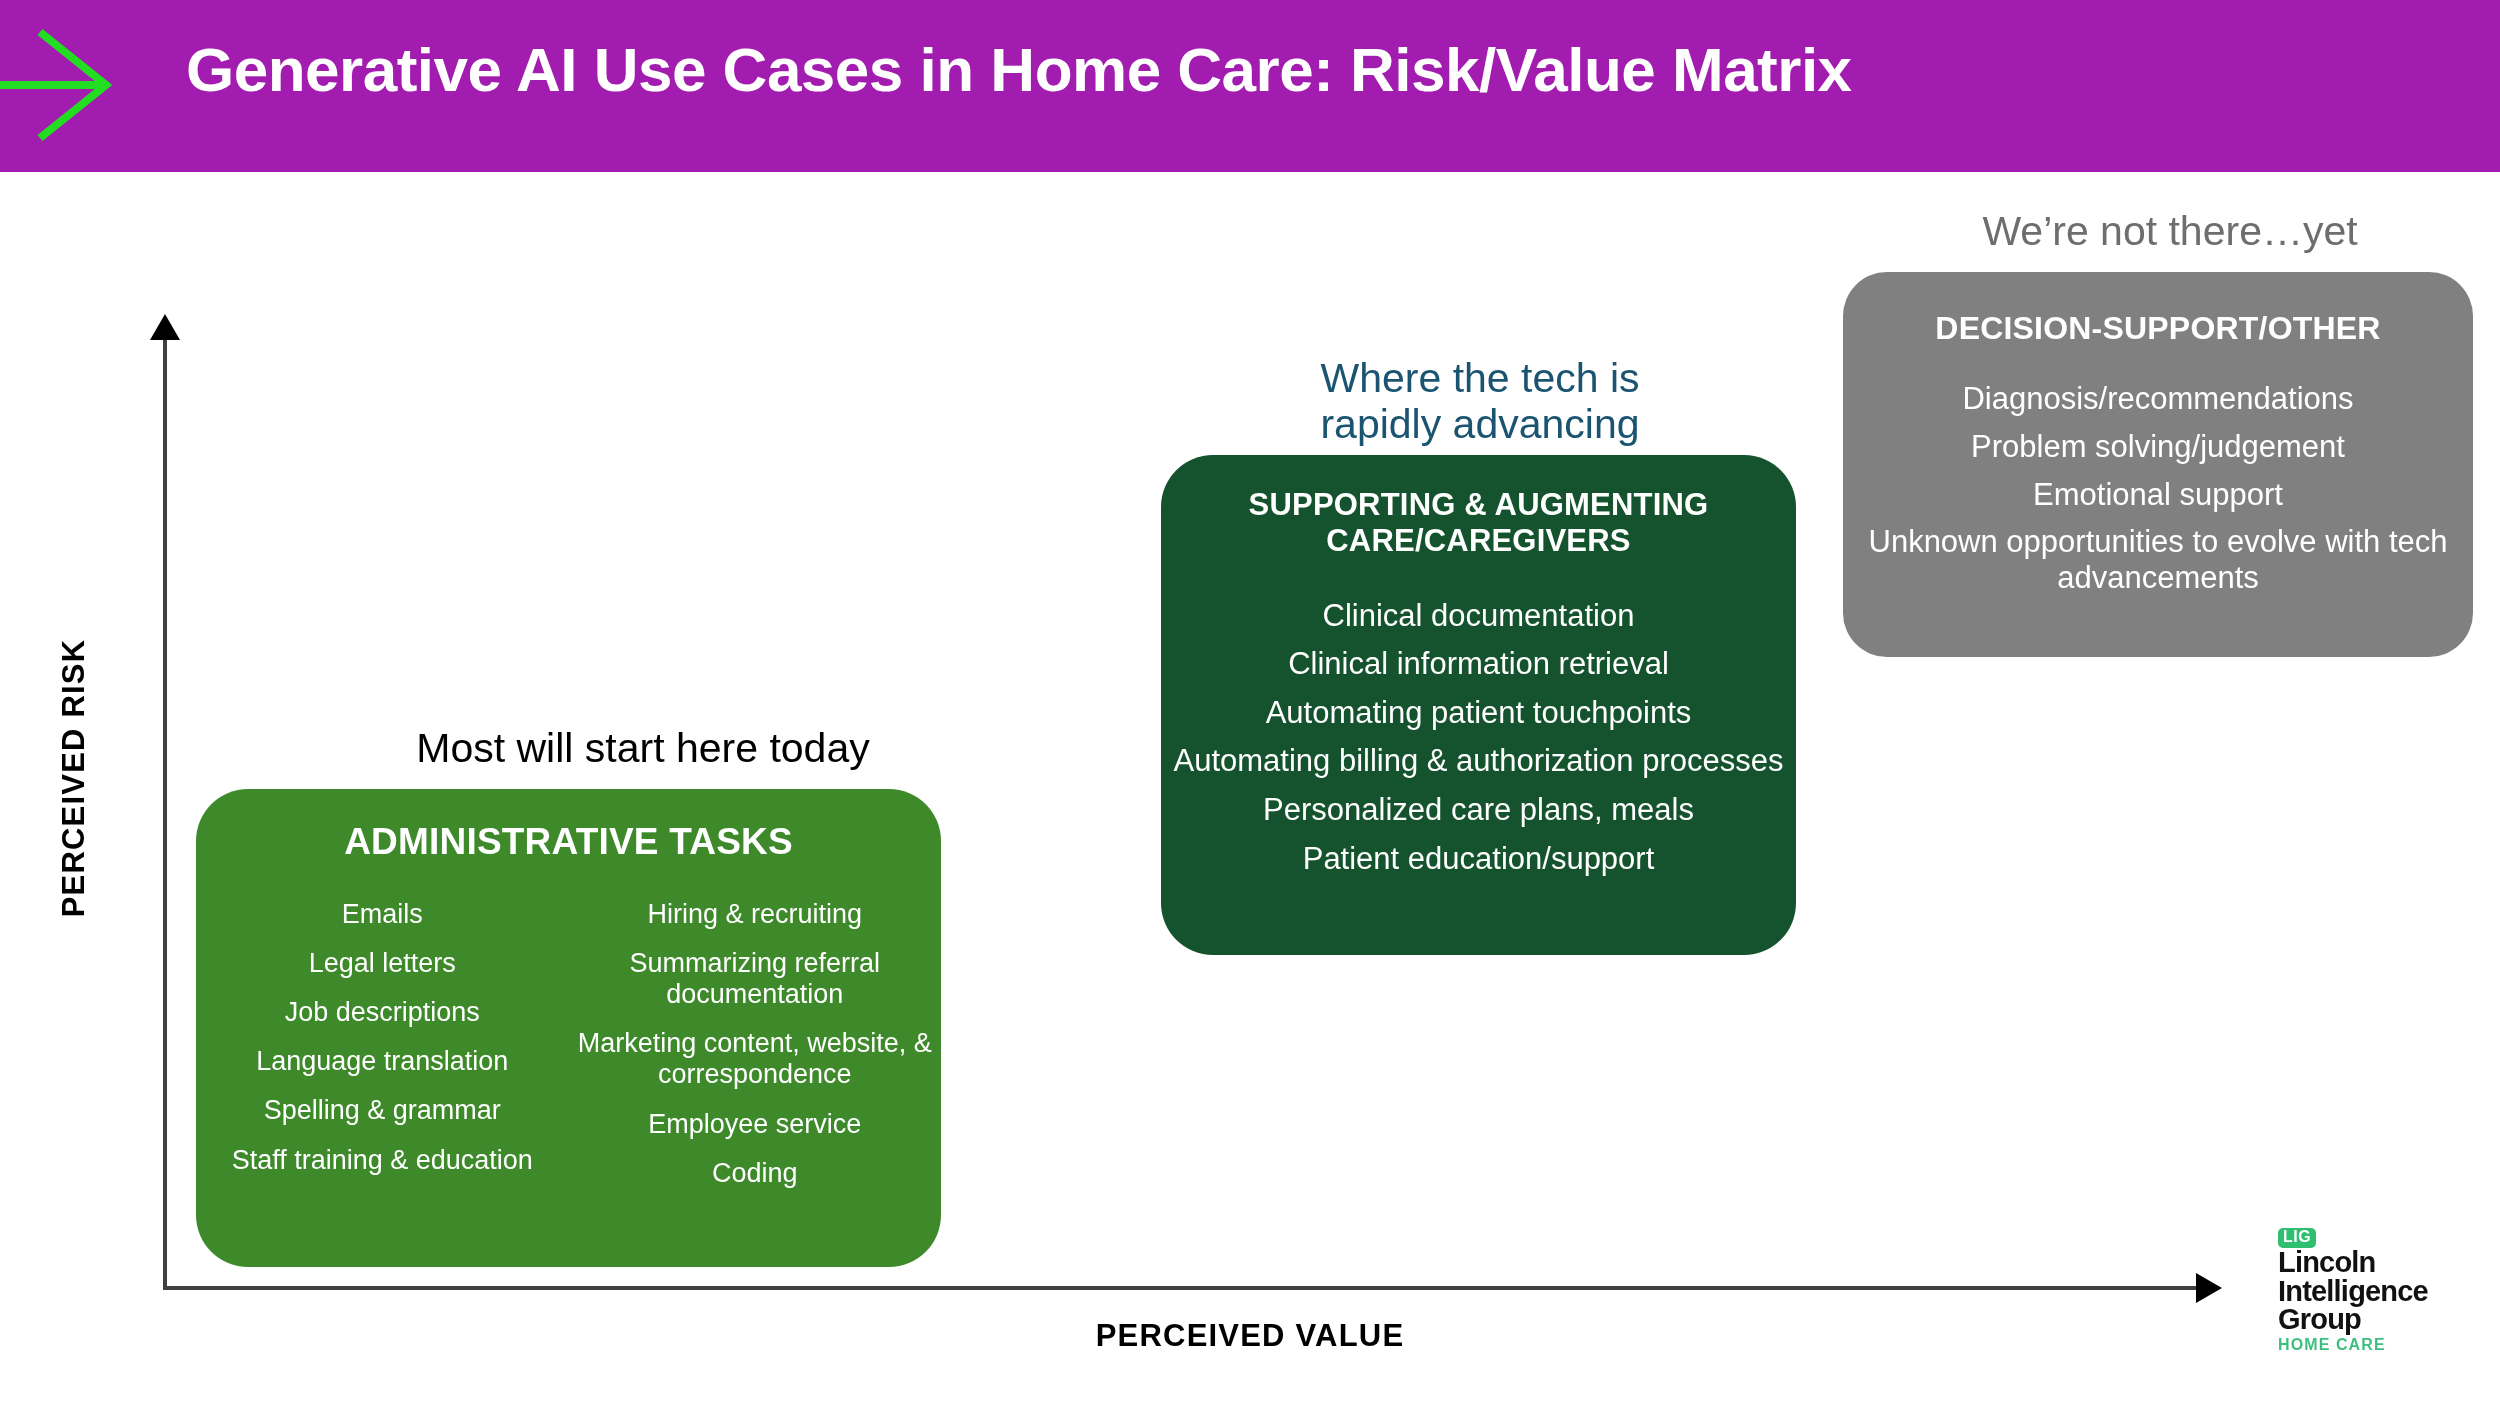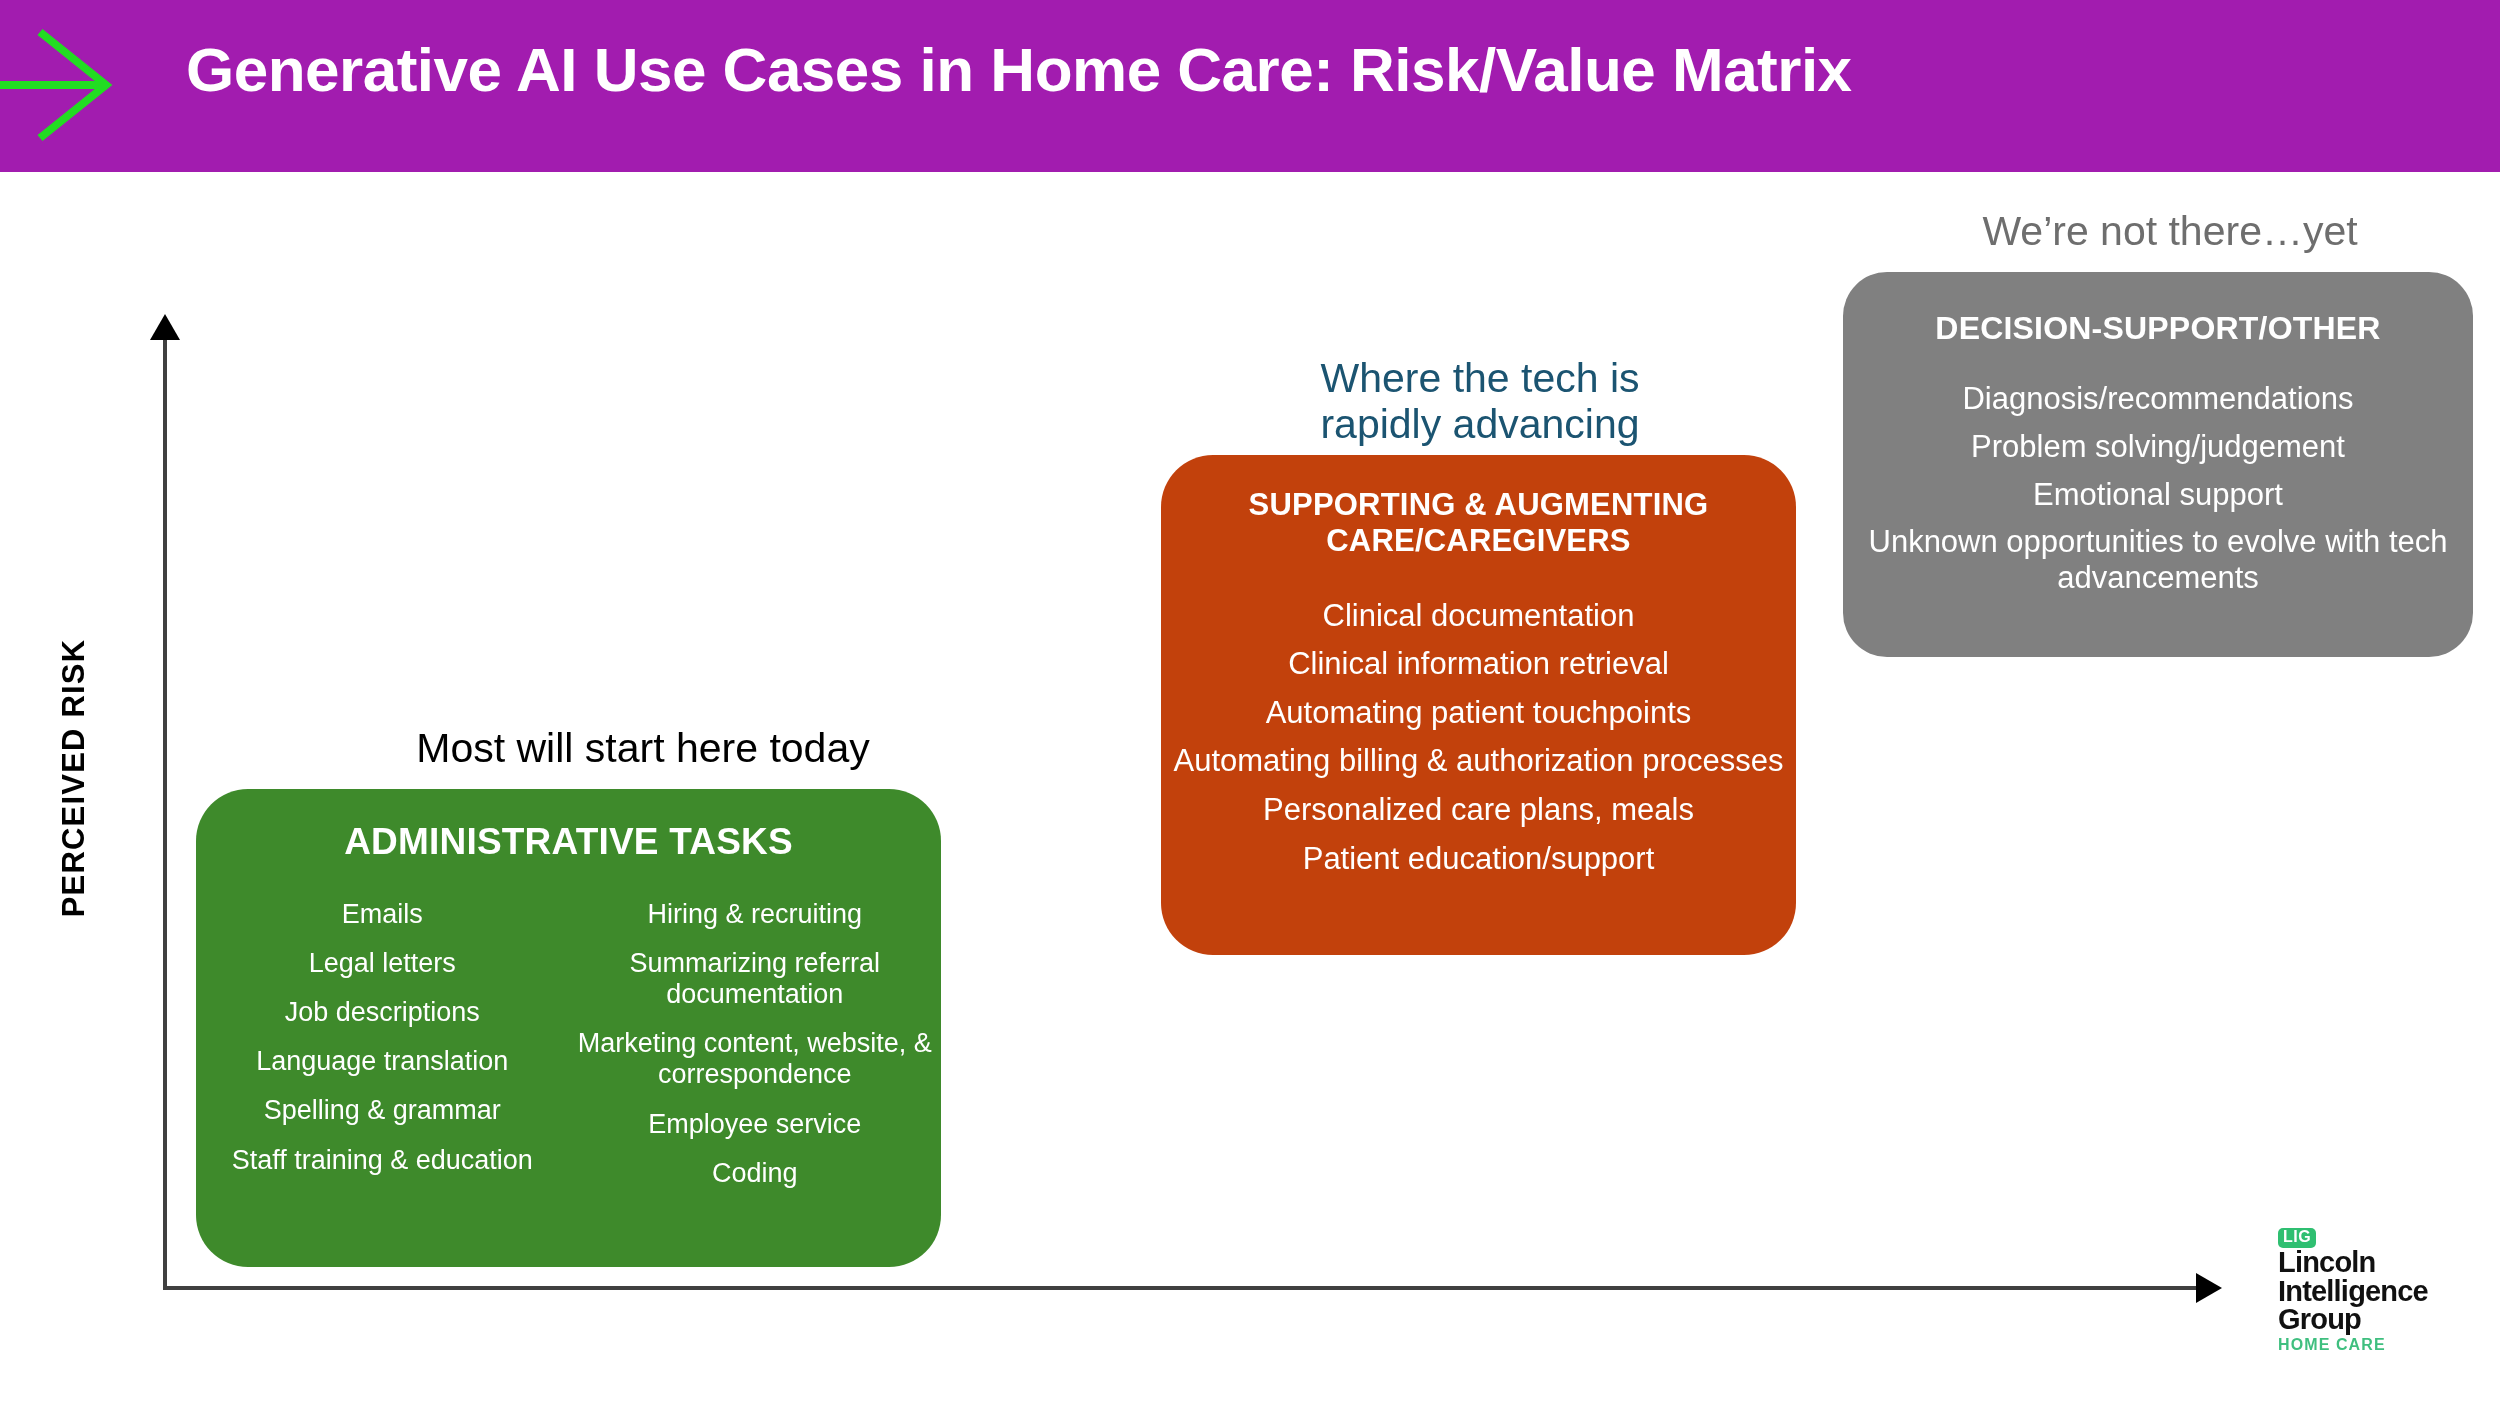--- a/index.html
+++ b/index.html
@@ -177,21 +177,21 @@
     left: 1180px;
     top: 355px;
     width: 600px;
     color: #1B5471;
   }
   #card-blue {
     left: 1161px;
     top: 455px;
     width: 635px;
     height: 500px;
-    background: #c2410c;
+    background: #14532d;
   }
   #card-blue .quad-card-title {
     margin-top: 32px;
     font-size: 31px;
     padding: 0 28px;
   }
   #card-blue .quad-list {
     margin-top: 38px;
   }
   #card-blue .quad-list li {
@@ -272,20 +272,21 @@
       <path d="M 40 22 L 106 75 L 40 128" stroke="#22DD22" stroke-width="8" fill="none" stroke-linecap="butt" stroke-linejoin="miter"></path>
     </svg>
     <div id="header-title">Generative AI Use Cases in Home Care: Risk/Value Matrix</div>
   </div>
 
   <div id="axis-y"></div>
   <div id="axis-y-arrowhead"></div>
   <div id="axis-x"></div>
   <div id="axis-x-arrowhead"></div>
   <div id="axis-y-label">PERCEIVED RISK</div>
+  <div id="axis-x-label">PERCEIVED VALUE</div>
 
   <div class="quad-caption" id="caption-green">Most will start here today</div>
 
   <div class="quad-card" id="card-green">
     <div class="quad-card-title">ADMINISTRATIVE TASKS</div>
     <div id="green-columns">
       <div class="col">
         <ul class="quad-list">
           <li>Emails</li>
           <li>Legal letters</li>

